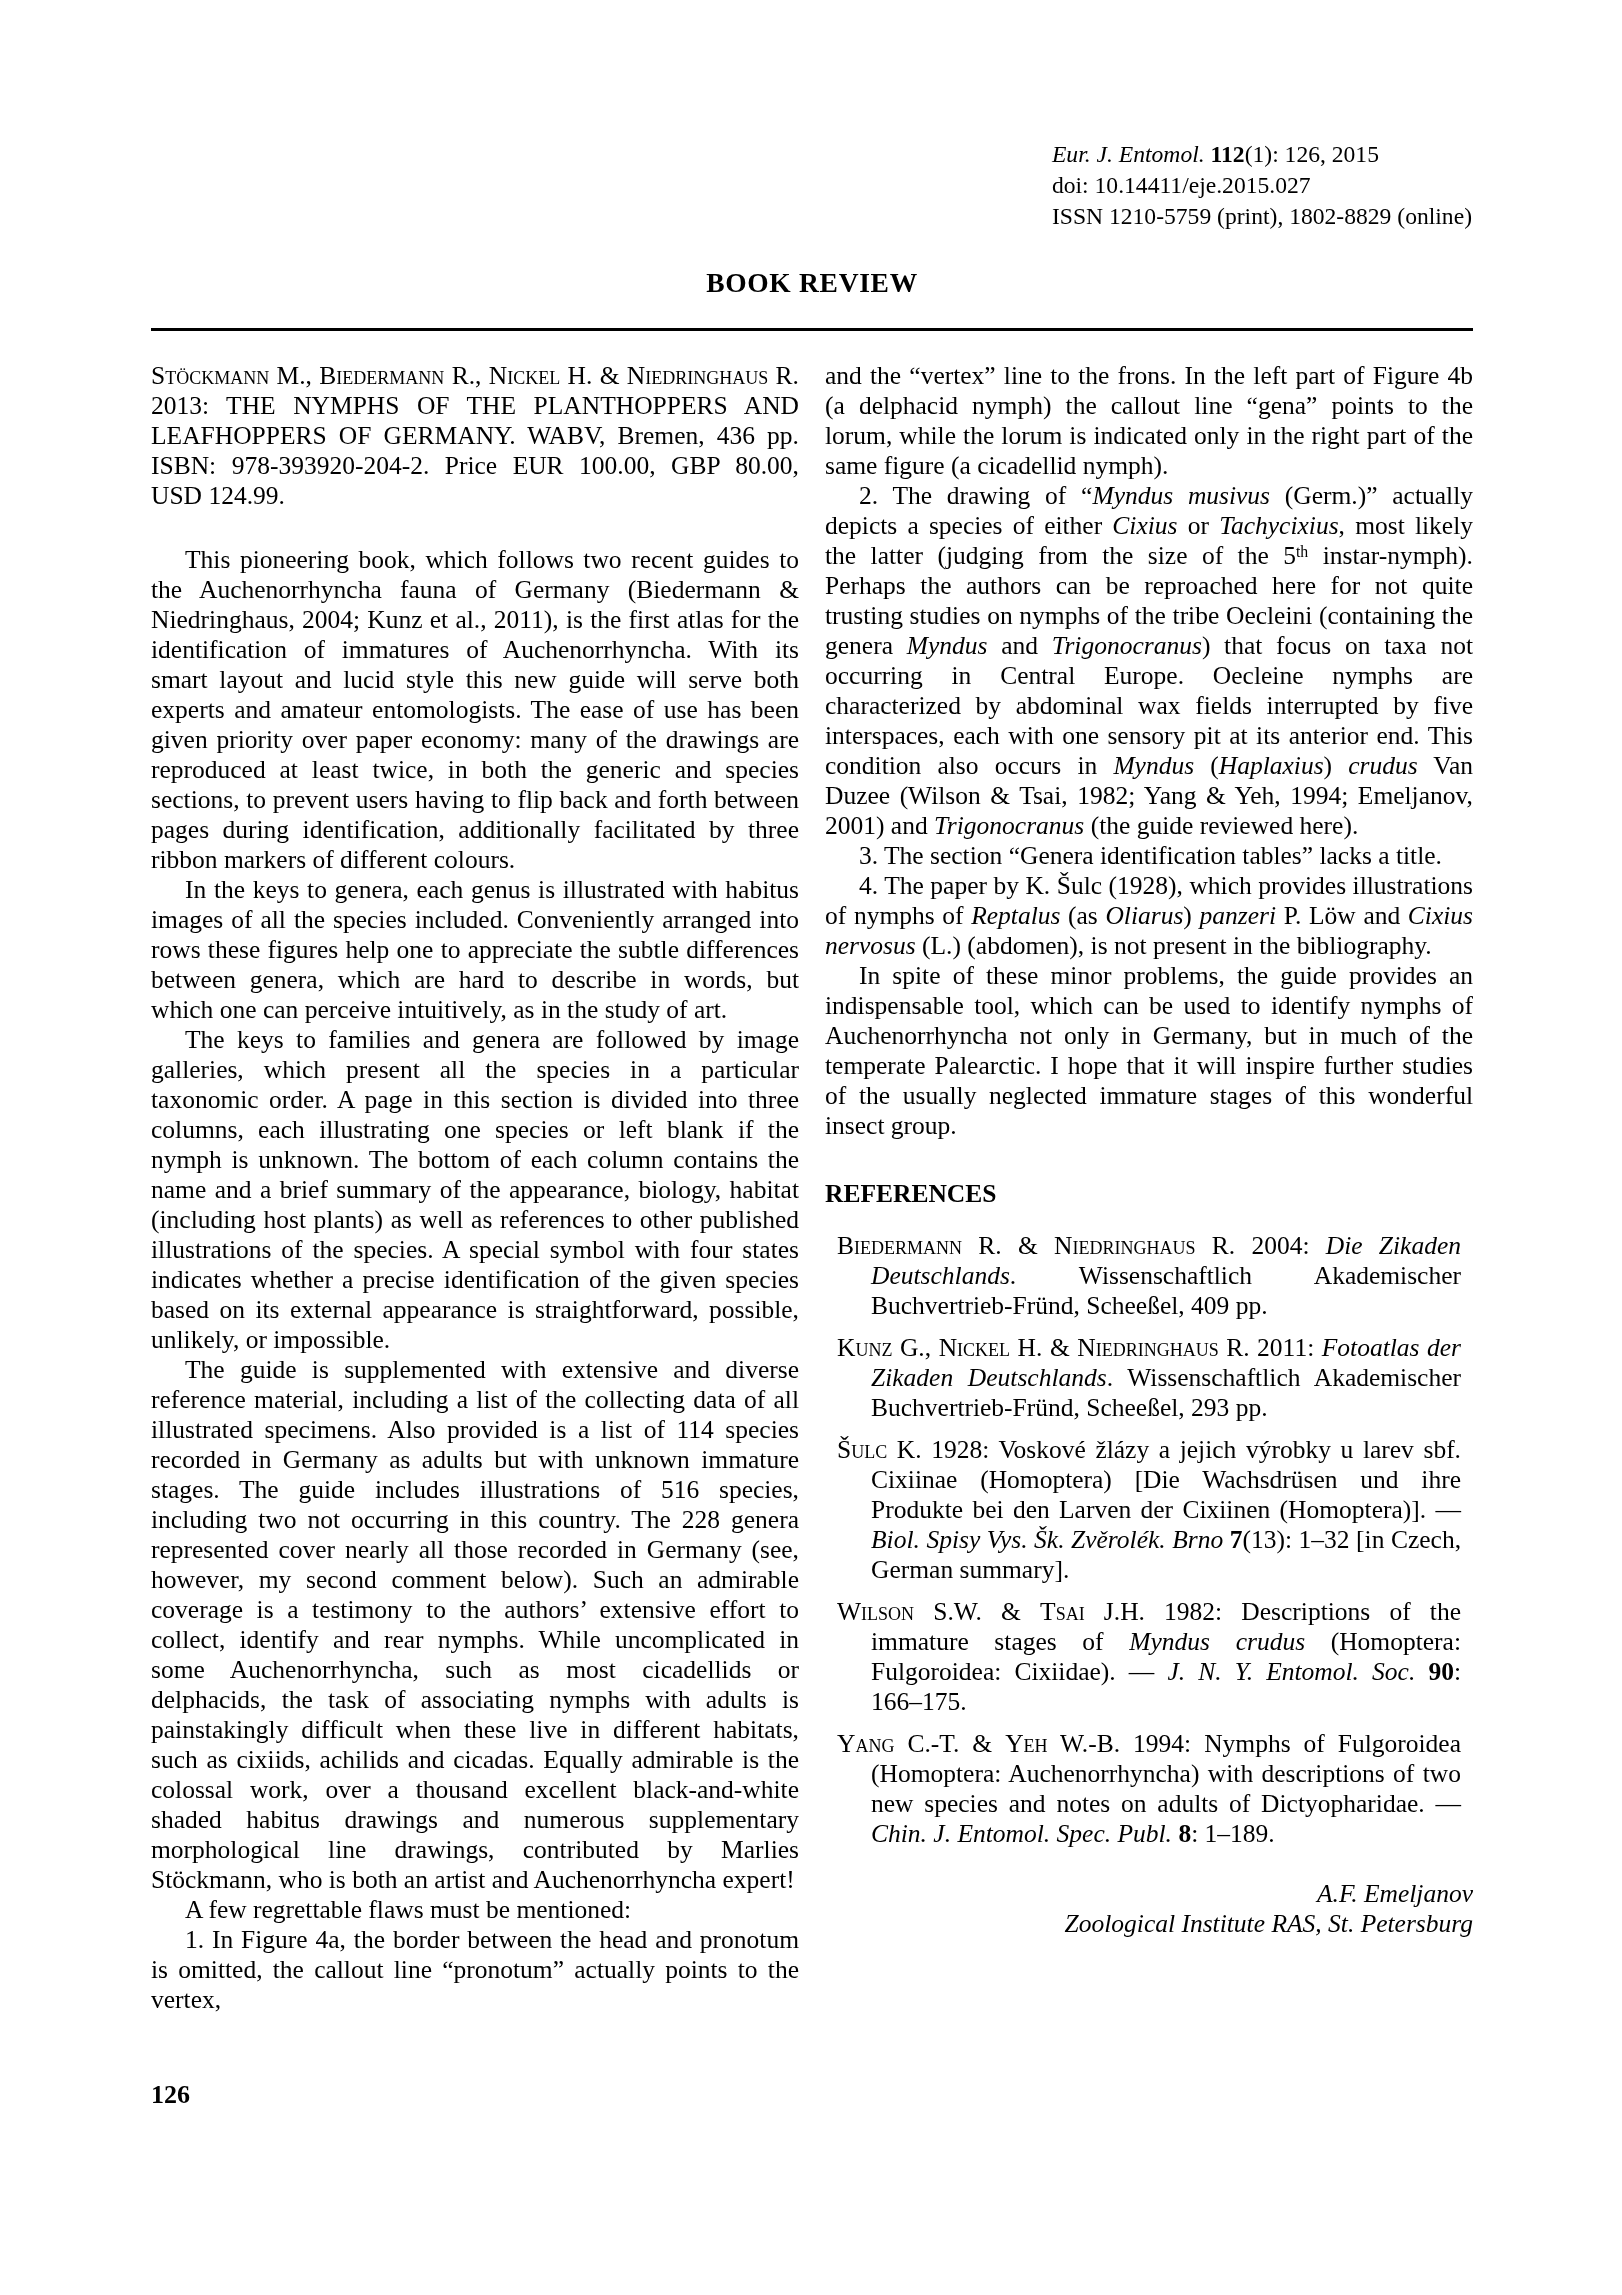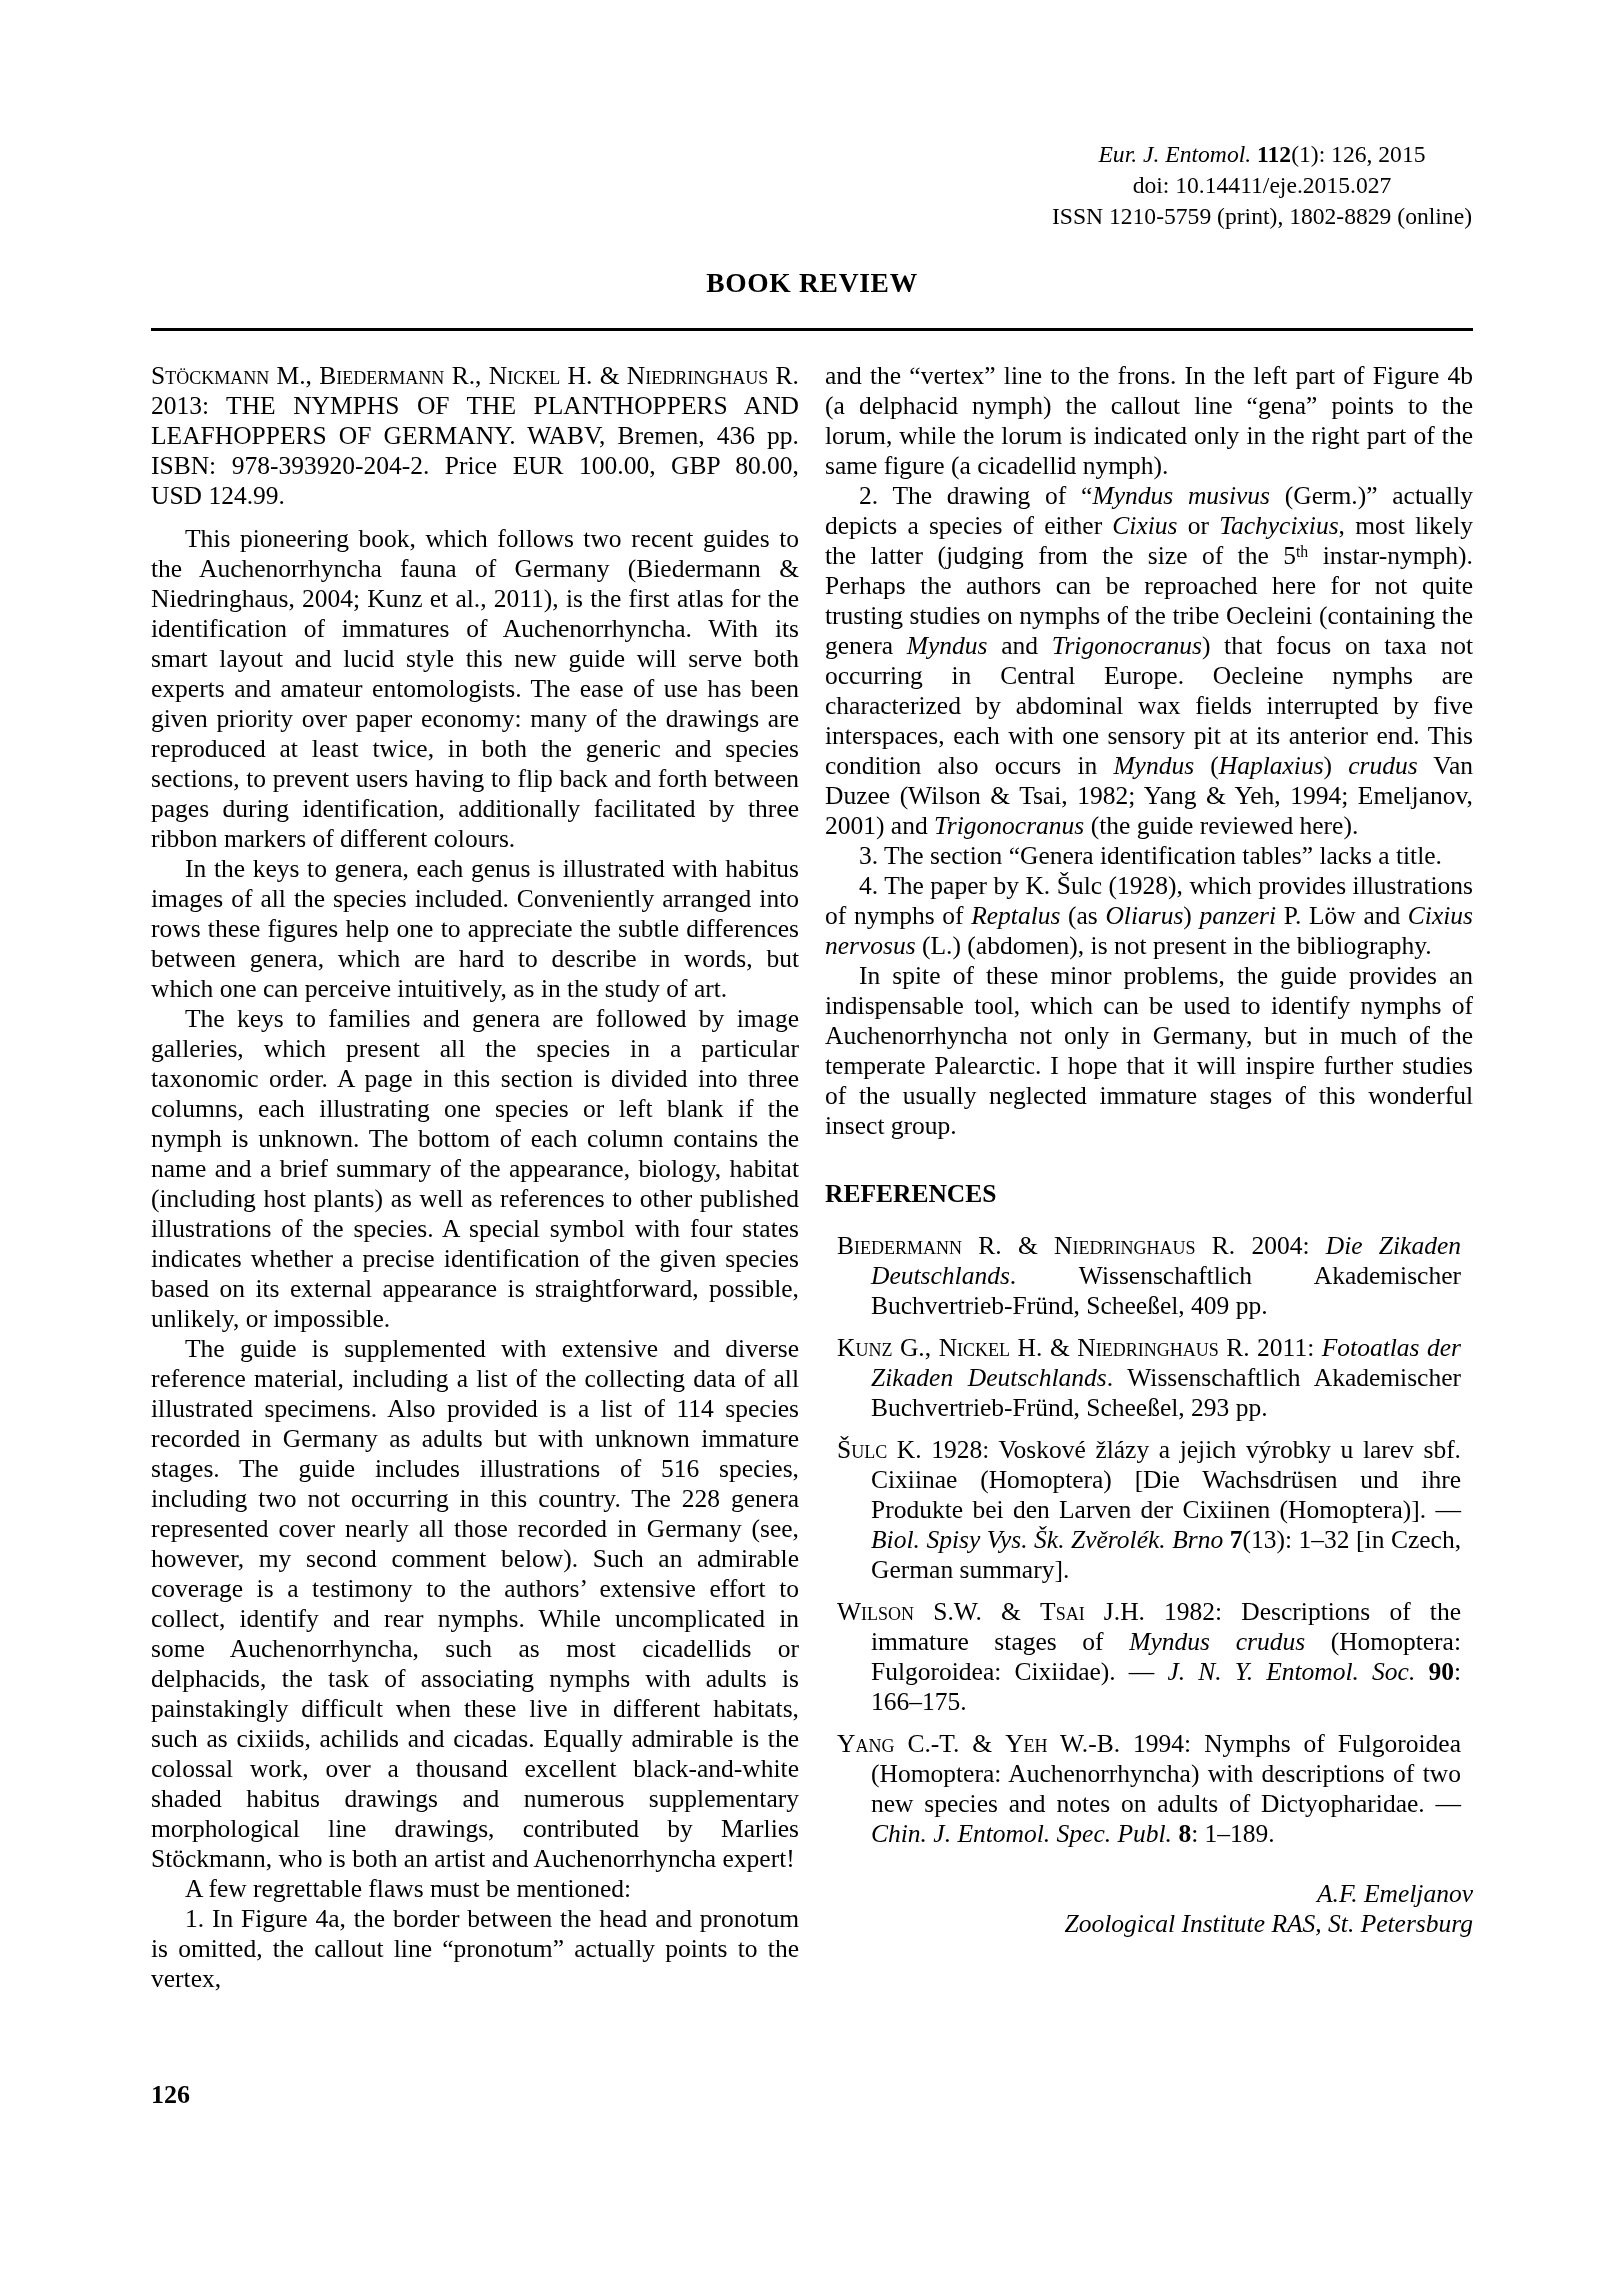--- a/index.html
+++ b/index.html
@@ -8,21 +8,21 @@
     width: 1623px;
     height: 2295px;
     background: #ffffff;
     color: #000;
     font-family: "Liberation Serif", "DejaVu Serif", serif;
   }
   .header-block {
     position: absolute;
     top: 139px;
     right: 151px;
-    text-align: center;
+    text-align: left;
     font-size: 23.6px;
     line-height: 31px;
     white-space: nowrap;
   }
   .page-title {
     position: absolute;
     top: 267px;
     left: 151px;
     width: 1322px;
     text-align: center;
@@ -44,21 +44,21 @@
     left: 151px;
     width: 1322px;
     display: flex;
     gap: 26px;
     font-size: 25.5px;
     line-height: 30px;
   }
   .col { width: 648px; text-align: justify; }
   .para { margin: 0; text-indent: 34px; }
   .para.no-indent { text-indent: 0; }
-  .para.cite-head { text-indent: 0; margin-bottom: 13px; }
+  .para.cite-head { text-indent: 0; margin-bottom: 34px; }
   .refs-heading {
     font-weight: bold;
     text-indent: 0;
     text-align: left;
     margin: 38px 0 22px 0;
   }
   .ref {
     margin: 12px;
     text-indent: -34px;
     padding-left: 34px;

